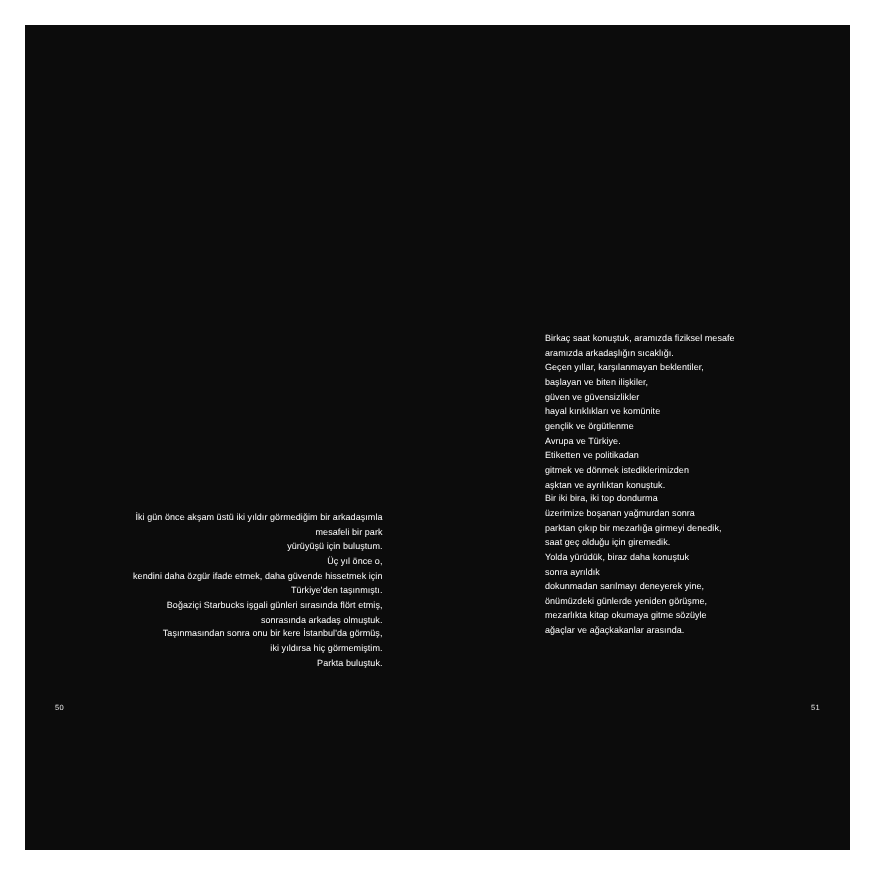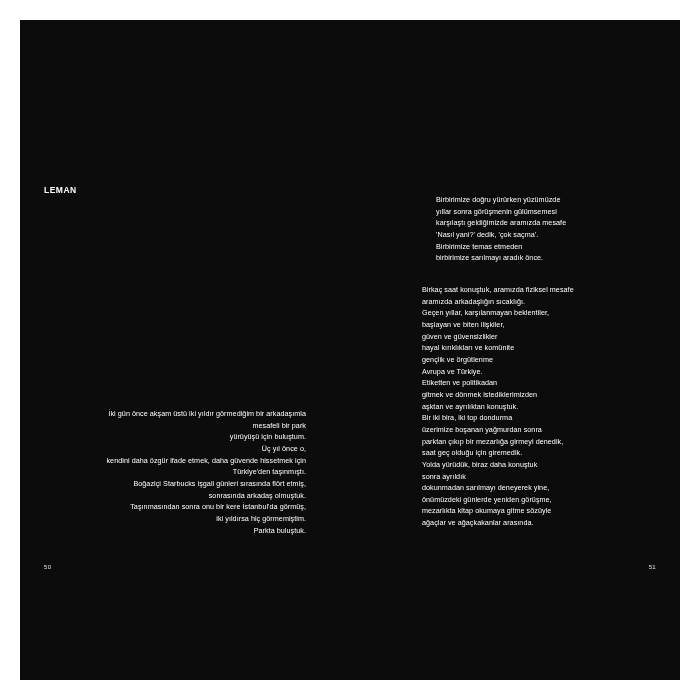--- a/index.html
+++ b/index.html
@@ -66,24 +66,23 @@
     top: 388px;
     width: 240px;
     text-align: right;
   }
   #right-body-1 {
     left: 86px;
     top: 174px;
     width: 210px;
   }
   #right-body-2 {
-    left: 72px;
+    left: 86px;
     top: 245px;
     width: 215px;
-    margin-top: 19px;
   }
   #right-signoff {
     left: 86px;
     top: 503px;
     width: 210px;
   }
 
   
   .folio {
     position: absolute;
@@ -96,46 +95,39 @@
   #folio-right { right: 24px; }
 </style>
 </head>
 <body>
 
 <div id="spread">
 
   <div class="page" id="page-left">
 
     <div id="title-block">
-      <div id="author">LEMAN</div>
     </div>
 
     <div class="body-col" id="left-body">İki gün önce akşam üstü iki yıldır görmediğim bir arkadaşımla
 mesafeli bir park
 yürüyüşü için buluştum.
 Üç yıl önce o,
 kendini daha özgür ifade etmek, daha güvende hissetmek için
 Türkiye'den taşınmıştı.
 Boğaziçi Starbucks işgali günleri sırasında flört etmiş,
 sonrasında arkadaş olmuştuk.
 Taşınmasından sonra onu bir kere İstanbul'da görmüş,
 iki yıldırsa hiç görmemiştim.
 Parkta buluştuk.</div>
 
     <div class="folio" id="folio-left">50</div>
   </div>
 
   <div class="page" id="page-right">
 
-    <div class="body-col" id="right-body-1">Birbirimize doğru yürürken yüzümüzde
-yıllar sonra görüşmenin gülümsemesi
-karşılaştı geldiğimizde aramızda mesafe
-'Nasıl yani?' dedik, 'çok saçma'.
-Birbirimize temas etmeden
-birbirimize sarılmayı aradık önce.</div>
 
     <div class="body-col" id="right-body-2">Birkaç saat konuştuk, aramızda fiziksel mesafe
 aramızda arkadaşlığın sıcaklığı.
 Geçen yıllar, karşılanmayan beklentiler,
 başlayan ve biten ilişkiler,
 güven ve güvensizlikler
 hayal kırıklıkları ve komünite
 gençlik ve örgütlenme
 Avrupa ve Türkiye.
 Etiketten ve politikadan

